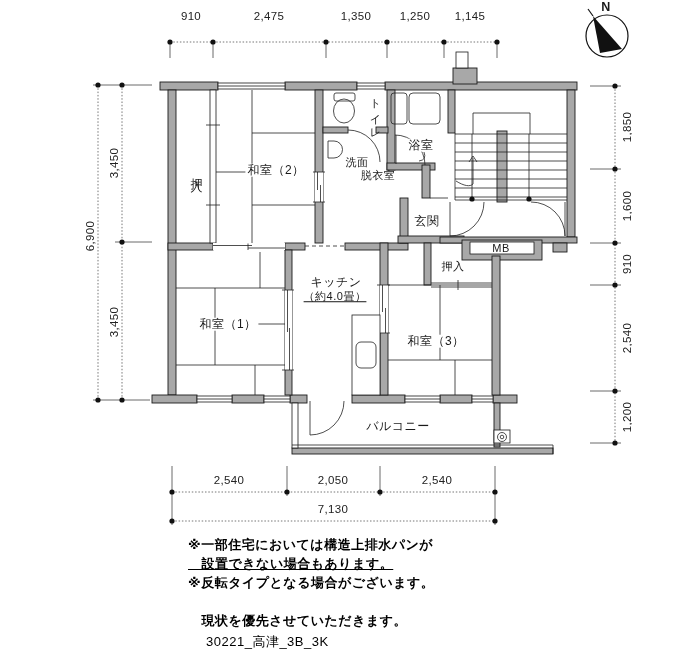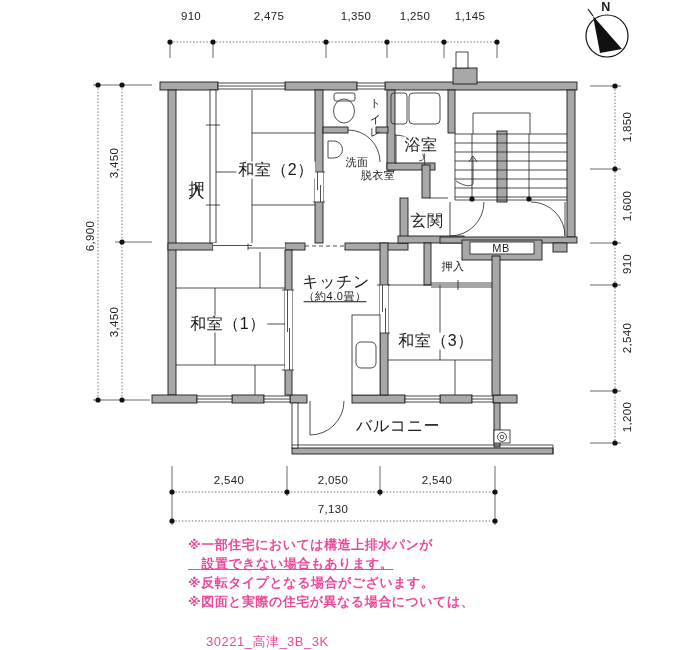--- a/index.html
+++ b/index.html
@@ -7,30 +7,30 @@
   .stage {
     position: relative; width: 632px; height: 650px;
     background: #fff; overflow: hidden;
     font-family: "Liberation Sans", "DejaVu Sans", sans-serif;
     color: #1a1a1a;
   }
   svg.plan { position:absolute; left:0; top:0; }
   .lbl {
     position: absolute; white-space: nowrap;
     transform: translate(-50%,-50%);
-    font-size: 16px; letter-spacing: 0.5px; color:#1a1a1a;
+    font-size: 12px; letter-spacing: 0.5px; color:#1a1a1a;
   }
   .dim { font-size: 11.5px; letter-spacing: 0.3px; color:#222; }
   .rot { transform: translate(-50%,-50%) rotate(-90deg); }
   .vert { writing-mode: vertical-rl; text-orientation: upright; letter-spacing: 2px; }
   .wbg { background:#fff; padding: 0 2px; line-height: 1.05; }
   .sm { font-size: 11px; }
   .note {
     position: absolute; transform: none; white-space: nowrap;
-    font-size: 13px; font-weight: 600; color:#ec4899; letter-spacing: 0.5px;
+    font-size: 13px; font-weight: 600; color:#000000; letter-spacing: 0.5px;
   }
   .fileid { font-weight: 500; letter-spacing: 0.5px; }
   .north { font-size: 12.5px; font-weight: 600; }
 </style>
 </head>
 <body>
 
 <div class="stage">
 
   <svg class="plan" width="700" height="650" viewBox="0 0 700 650">
@@ -294,16 +294,16 @@
   <div class="lbl wbg sm" style="left:335px; top:297px;text-decoration:underline;">（約4.0畳）</div>
   <div class="lbl wbg" style="left:228px; top:324px;">和室（1）</div>
   <div class="lbl wbg" style="left:436px; top:341px;">和室（3）</div>
   <div class="lbl wbg" style="left:398px; top:426px;">バルコニー</div>
 
   <div class="lbl north" style="left:606px; top:7px;">N</div>
 
   <div class="note" style="left:188px; top:536px;">※一部住宅においては構造上排水パンが</div>
   <div class="note" style="left:188px; top:555px;text-decoration:underline;">　設置できない場合もあります。</div>
   <div class="note" style="left:188px; top:574px;">※反転タイプとなる場合がございます。</div>
-  <div class="note" style="left:188px; top:593px;">※図面と実際の住宅が異なる場合については、</div>
+  <div class="note" style="left:188px; top:612px;">　現状を優先させていただきます。</div>
   <div class="note fileid" style="left:206px; top:633px;">30221_高津_3B_3K</div>
 
 </div>
 
 </body></html>

